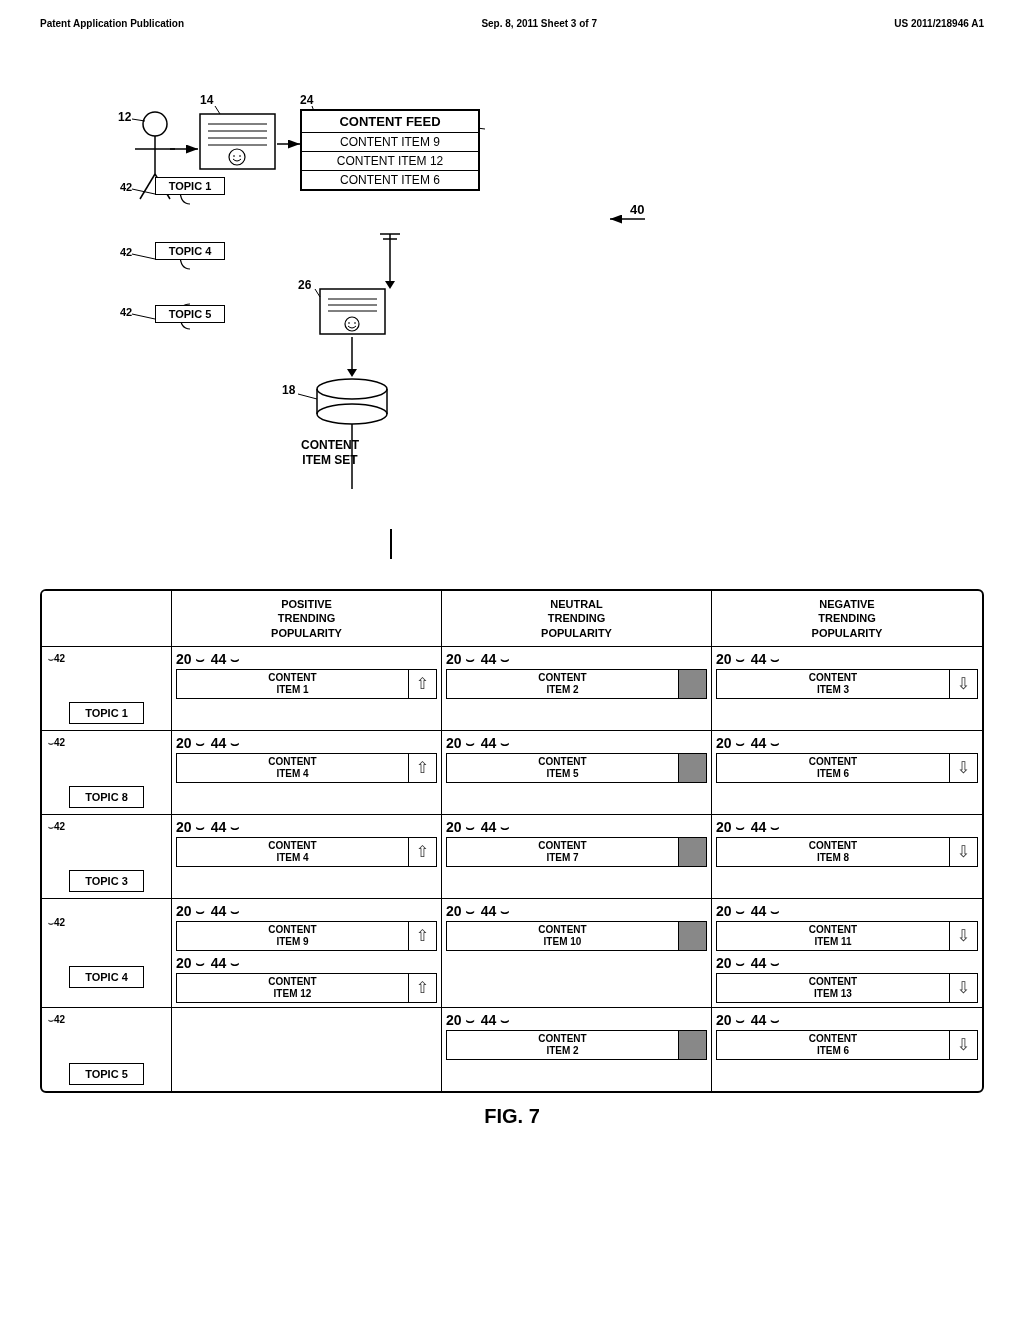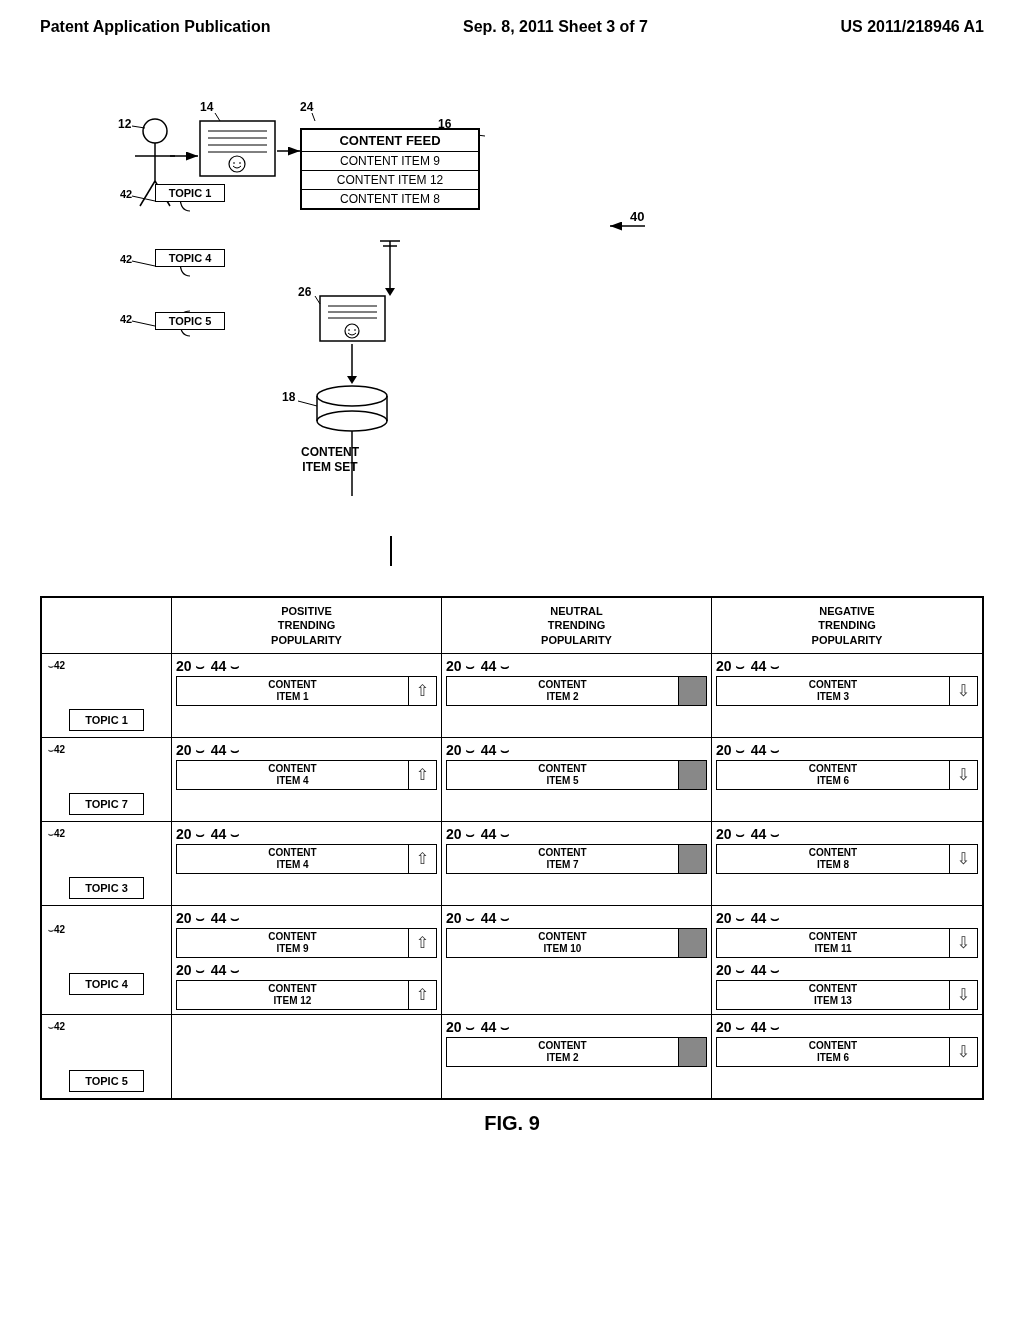--- a/index.html
+++ b/index.html
@@ -10,21 +10,21 @@
       min-height: 1320px;
       position: relative;
       overflow-x: hidden;
     }
 
     
     .patent-header {
       display: flex;
       justify-content: space-between;
       padding: 18px 40px 0 40px;
-      font-size: 16px;
+      font-size: 10px;
       font-weight: bold;
     }
 
     
     .diagram-area {
       position: relative;
       width: 100%;
       padding: 20px 40px;
     }
 
@@ -33,21 +33,21 @@
       position: relative;
       width: 600px;
       margin: 0 auto 0 60px;
       height: 480px;
     }
 
     
     .content-feed-box {
       position: absolute;
       left: 200px;
-      top: 72px;
+      top: 60px;
       width: 180px;
       border: 2px solid #000;
       background: #fff;
     }
     .content-feed-box .header-row {
       border-bottom: 1px solid #000;
       text-align: center;
       font-size: 13px;
       font-weight: bold;
       padding: 3px 0;
@@ -81,21 +81,21 @@
       left: 0;
       width: 100%;
       height: 100%;
       pointer-events: none;
     }
 
     
     .bottom-table {
       margin: 10px 40px 0 40px;
       border: 2px solid #000;
-      border-radius: 0;
+      border-radius: 6px;
       overflow: hidden;
     }
 
     .table-header-row {
       display: grid;
       grid-template-columns: 130px 1fr 1fr 1fr;
       border-bottom: 1px solid #000;
     }
 
     .col-header {
@@ -308,21 +308,21 @@
 
       <text x="530" y="165" font-size="13" font-weight="bold" font-family="Arial">40</text>
 
       <line x1="252" y1="375" x2="252" y2="440" stroke="#000" stroke-width="1.5"></line>
     </svg>
 
     <div class="content-feed-box">
       <div class="header-row">CONTENT FEED</div>
       <div class="item-row">CONTENT ITEM 9</div>
       <div class="item-row">CONTENT ITEM 12</div>
-      <div class="item-row">CONTENT ITEM 8</div>
+      <div class="item-row">CONTENT ITEM 6</div>
     </div>
 
     <div class="topic-box-top" style="left:55px;top:128px;">TOPIC 1</div>
     <div class="topic-box-top" style="left:55px;top:193px;">TOPIC 4</div>
     <div class="topic-box-top" style="left:55px;top:256px;">TOPIC 5</div>
 
   </div>
 
   <div style="width:2px;height:30px;background:#000;margin:0 auto 0 calc(60px + 290px);"></div>
 </div>
@@ -379,21 +379,21 @@
           <div class="ci-icon ci-icon-down">⇩</div>
         </div>
       </div>
         </div>
       </div>
       <div class="table-body-row">
         <div class="topic-cell">
     <span class="topic-ref">
       <span style="font-size:9px">⌣</span>42
     </span>
-    <div class="topic-box">TOPIC 7</div>
+    <div class="topic-box">TOPIC 8</div>
   </div>
         <div class="content-cell">
           <div>
         <div class="ci-labels">
           <span class="ci-ref-left">20 ⌣</span>
           <span class="ci-ref-right">44 ⌣</span>
         </div>
         <div class="content-item-box">
           <div class="ci-text">CONTENT<br>ITEM 4</div>
           <div class="ci-icon ci-icon-up">⇧</div>
@@ -562,13 +562,13 @@
         <div class="content-item-box">
           <div class="ci-text">CONTENT<br>ITEM 6</div>
           <div class="ci-icon ci-icon-down">⇩</div>
         </div>
       </div>
         </div>
       </div>
     </div>
 </div>
 
-<div class="fig-label">FIG. 9</div>
+<div class="fig-label">FIG. 7</div>
 
 </body></html>

